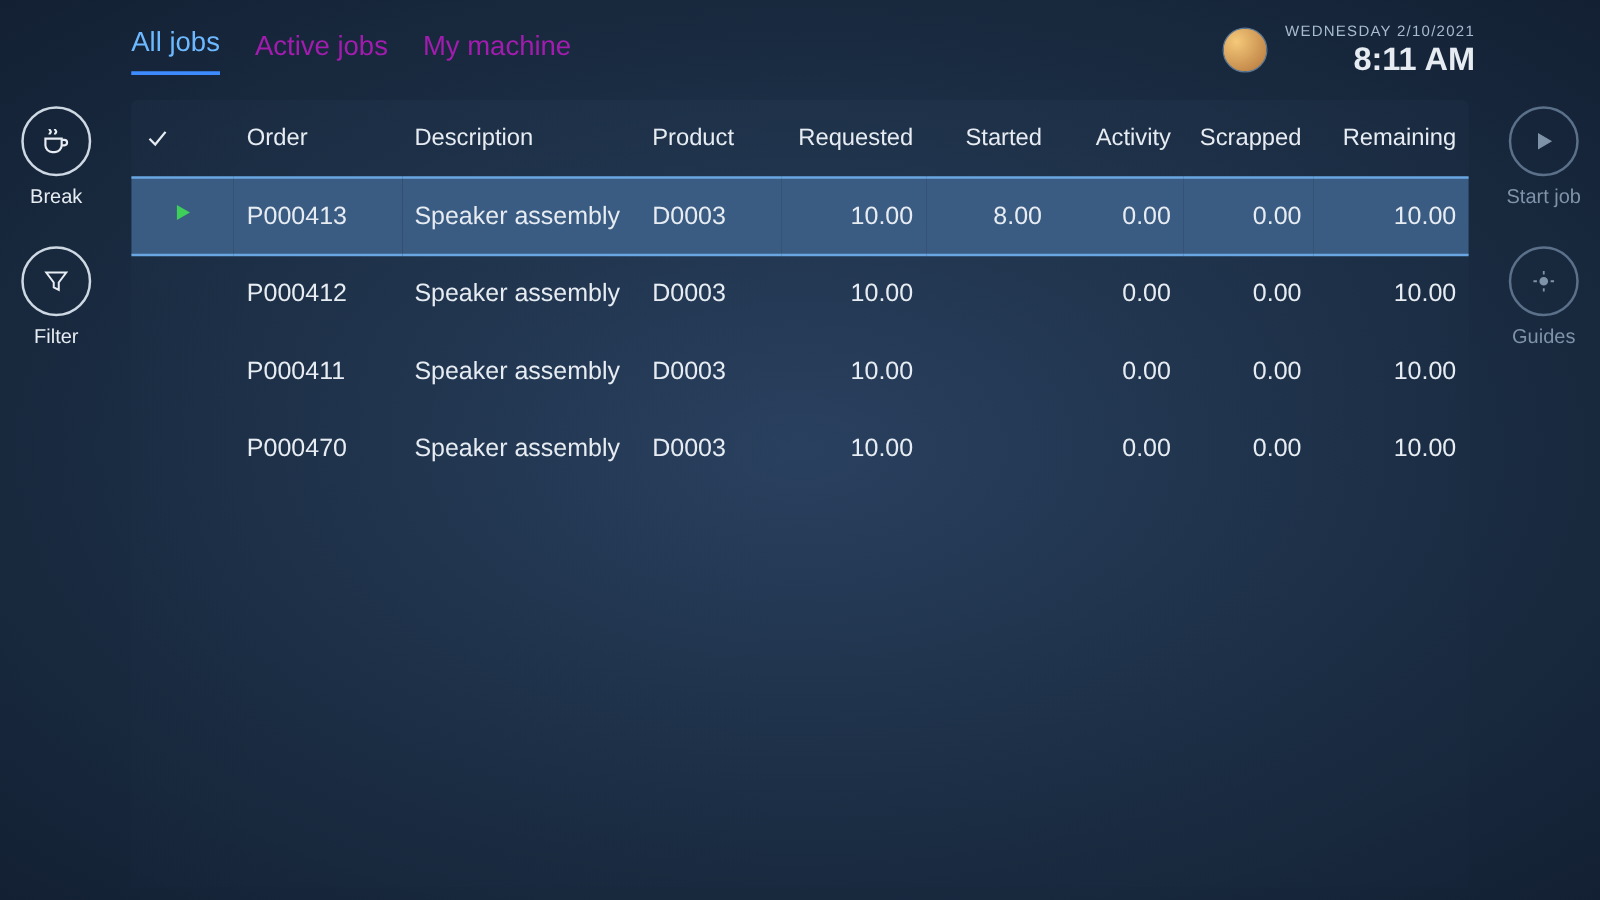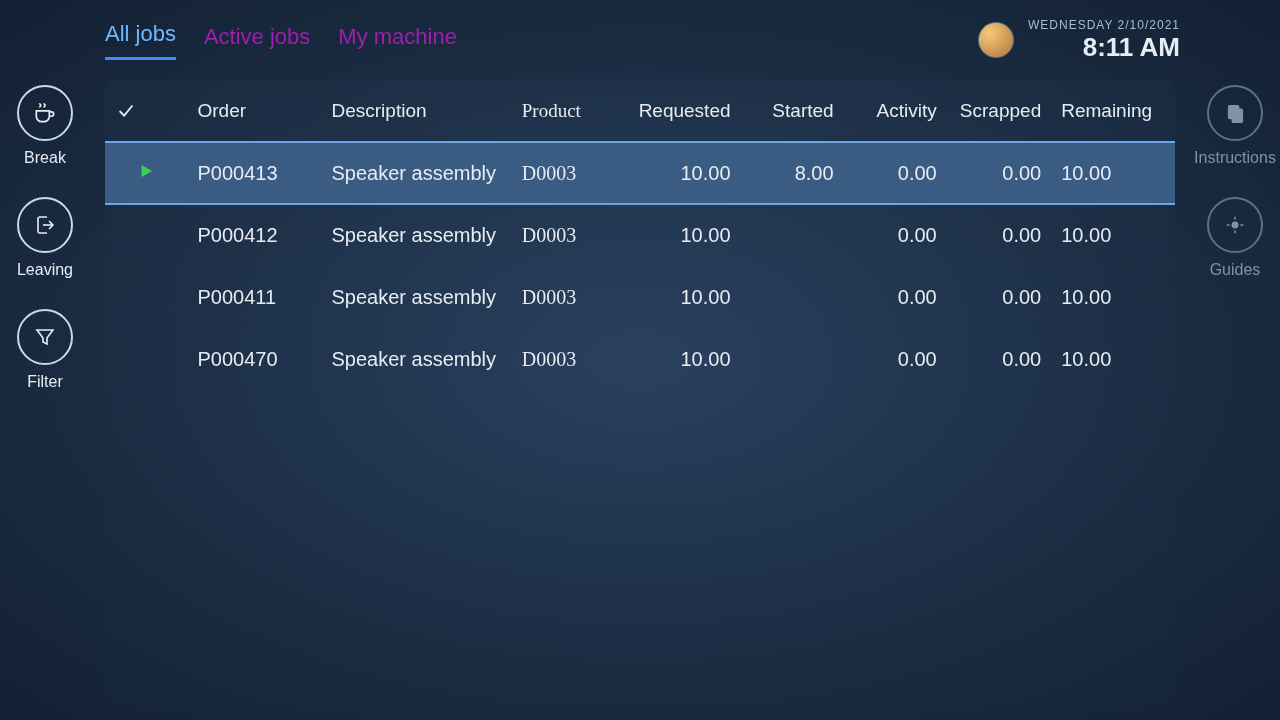--- a/index.html
+++ b/index.html
@@ -87,23 +87,23 @@
     height: 62px;
     font-weight: 400;
     white-space: nowrap;
   }
   thead th { font-size: 19px; color: #e6ecf2; }
   tbody td { font-size: 20px; color: #e6ecf2; cursor: pointer; }
 
   .col-status { width: 80px; text-align: center; }
   .col-order   { width: 130px; }
   .col-desc    { width: 170px; }
-  .col-product { width: 110px; font-family: Liberation Serif, serif; }
+  .col-product { width: 110px; }
   .num { text-align: right; width: 100px; }
-  .num-wide { text-align: left; width: 120px; }
+  .num-wide { text-align: right; width: 120px; }
 
   tbody tr.paused { border-bottom: 1px solid #4e6d8f; }
   tbody tr.selected {
     background: #3a5b82;
     border-top: 2px solid #6aa7e2;
     border-bottom: 2px solid #6aa7e2;
   }
 
   .status-icon { display: inline-flex; width: 20px; height: 20px; align-items:center; justify-content:center; }
 
@@ -134,46 +134,35 @@
         <path d="M4 10h12v5a5 5 0 0 1-5 5H9a5 5 0 0 1-5-5z"></path>
           <path d="M16 11h2a2 2 0 0 1 0 4h-2"></path>
         <path d="M7 3c0 1 1 1 1 2s-1 1-1 2M11 3c0 1 1 1 1 2s-1 1-1 2"></path>
       </svg>
     </div>
     <div class="rail-label">Break</div>
   </div>
   <div class="rail-btn">
     <div class="rail-circle">
       <svg width="24" height="24" viewBox="0 0 24 24" fill="none" stroke="#e6ecf2" stroke-width="1.6">
-        <path d="M14 4h-7a2 2 0 0 0-2 2v12a2 2 0 0 0 2 2h7"></path>
-          <path d="M10 12h9"></path>
-          <path d="M16 8l4 4-4 4"></path>
-      </svg>
-    </div>
-    <div class="rail-label">Leaving</div>
-  </div>
-  <div class="rail-btn">
-    <div class="rail-circle">
-      <svg width="24" height="24" viewBox="0 0 24 24" fill="none" stroke="#e6ecf2" stroke-width="1.6">
         <path d="M4 5h16l-6 8v6l-4-2v-4z"></path>
       </svg>
     </div>
     <div class="rail-label">Filter</div>
   </div>
 </div>
 
 <div class="right-rail">
   <div class="rail-btn">
     <div class="rail-circle">
-      <svg width="22" height="22" viewBox="0 0 24 24" fill="none" stroke="#7f93a8" stroke-width="1.6">
-        <rect x="5" y="4" width="11" height="14" rx="1"></rect>
-          <rect x="9" y="8" width="11" height="14" rx="1"></rect>
-      </svg>
-    </div>
-    <div class="rail-label">Instructions</div>
+      <svg width="20" height="20" viewBox="0 0 24 24">
+          <path d="M7 5v14l12-7z" fill="#7f93a8"></path>
+        </svg>
+    </div>
+    <div class="rail-label">Start job</div>
   </div>
   <div class="rail-btn">
     <div class="rail-circle">
       <svg width="22" height="22" viewBox="0 0 24 24" fill="none" stroke="#7f93a8" stroke-width="1.6">
         <circle cx="12" cy="12" r="3"></circle>
           <path d="M12 3v3M12 18v3M3 12h3M18 12h3"></path>
       </svg>
     </div>
     <div class="rail-label">Guides</div>
   </div>

